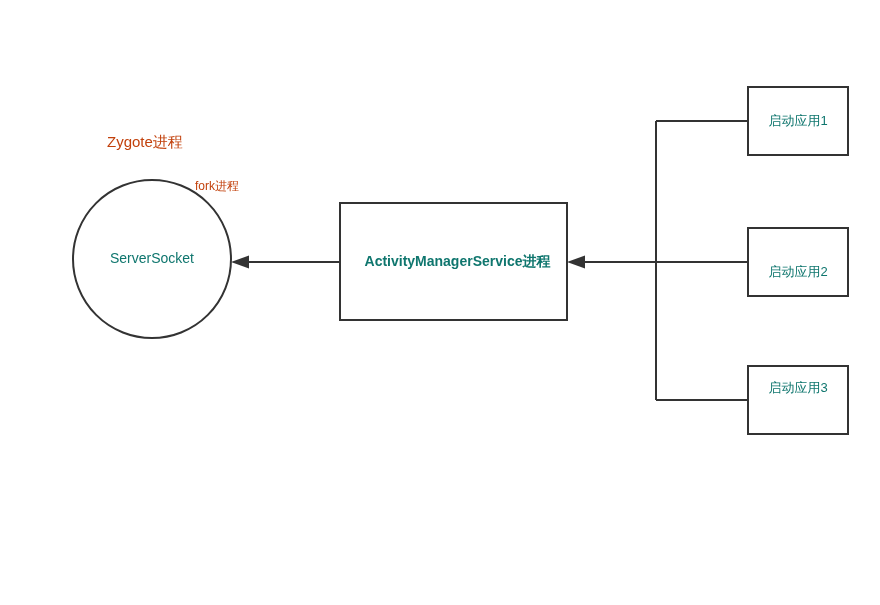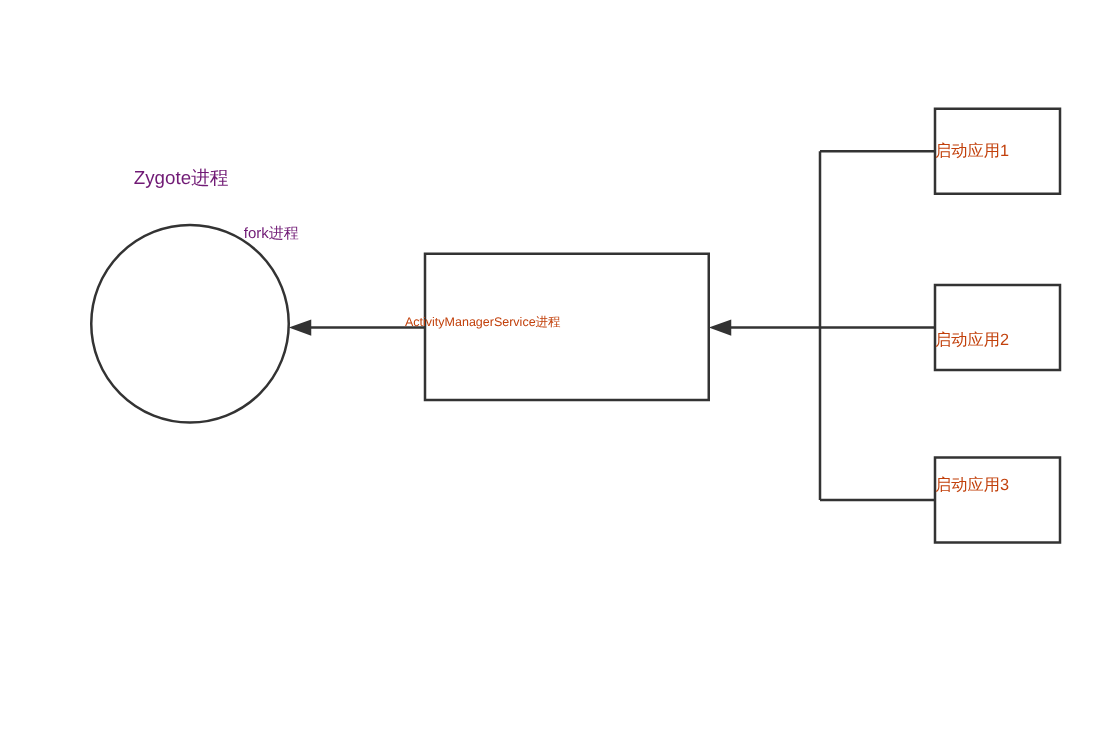--- a/index.html
+++ b/index.html
@@ -38,47 +38,49 @@
     stroke-width: 2;
     stroke-linecap: butt;
     stroke-linejoin: miter;
   }
   .arrowhead {
     fill: #333333;
     stroke: none;
   }
   .node-label {
     position: absolute;
-    color: #c2410c;
+    color: #0f766e;
     white-space: nowrap;
+    text-align: center;
     line-height: 1.2;
     pointer-events: none;
   }
   .label-circle {
     left: 73px;
     top: 250px;
     width: 158px;
     font-size: 14px;
   }
   .label-ams {
-    left: 324px;
+    left: 344px;
     top: 253px;
     width: 227px;
-    font-size: 10px;
+    font-size: 14px;
+    font-weight: bold;
   }
   .label-box {
     width: 100px;
     font-size: 13px;
   }
   .label-app1 { left: 748px; top: 113px; }
   .label-app2 { left: 748px; top: 264px; }
   .label-app3 { left: 748px; top: 380px; }
   .free-label {
     position: absolute;
-    color: #701a75;
+    color: #c2410c;
     white-space: nowrap;
     pointer-events: none;
   }
   .label-zygote {
     left: 107px;
     top: 133px;
     font-size: 15px;
   }
   .label-fork {
     left: 195px;
@@ -111,20 +113,21 @@
 
     <rect class="node-shape" x="340" y="203" width="227" height="117"></rect>
 
     <rect class="node-shape" x="748" y="87" width="100" height="68"></rect>
 
     <rect class="node-shape" x="748" y="228" width="100" height="68"></rect>
 
     <rect class="node-shape" x="748" y="366" width="100" height="68"></rect>
   </svg>
 
+  <div class="node-label label-circle">ServerSocket</div>
 
   <div class="node-label label-ams">ActivityManagerService进程</div>
 
   <div class="node-label label-box label-app1">启动应用1</div>
 
   <div class="node-label label-box label-app2">启动应用2</div>
 
   <div class="node-label label-box label-app3">启动应用3</div>
 
   <div class="free-label label-zygote">Zygote进程</div>

